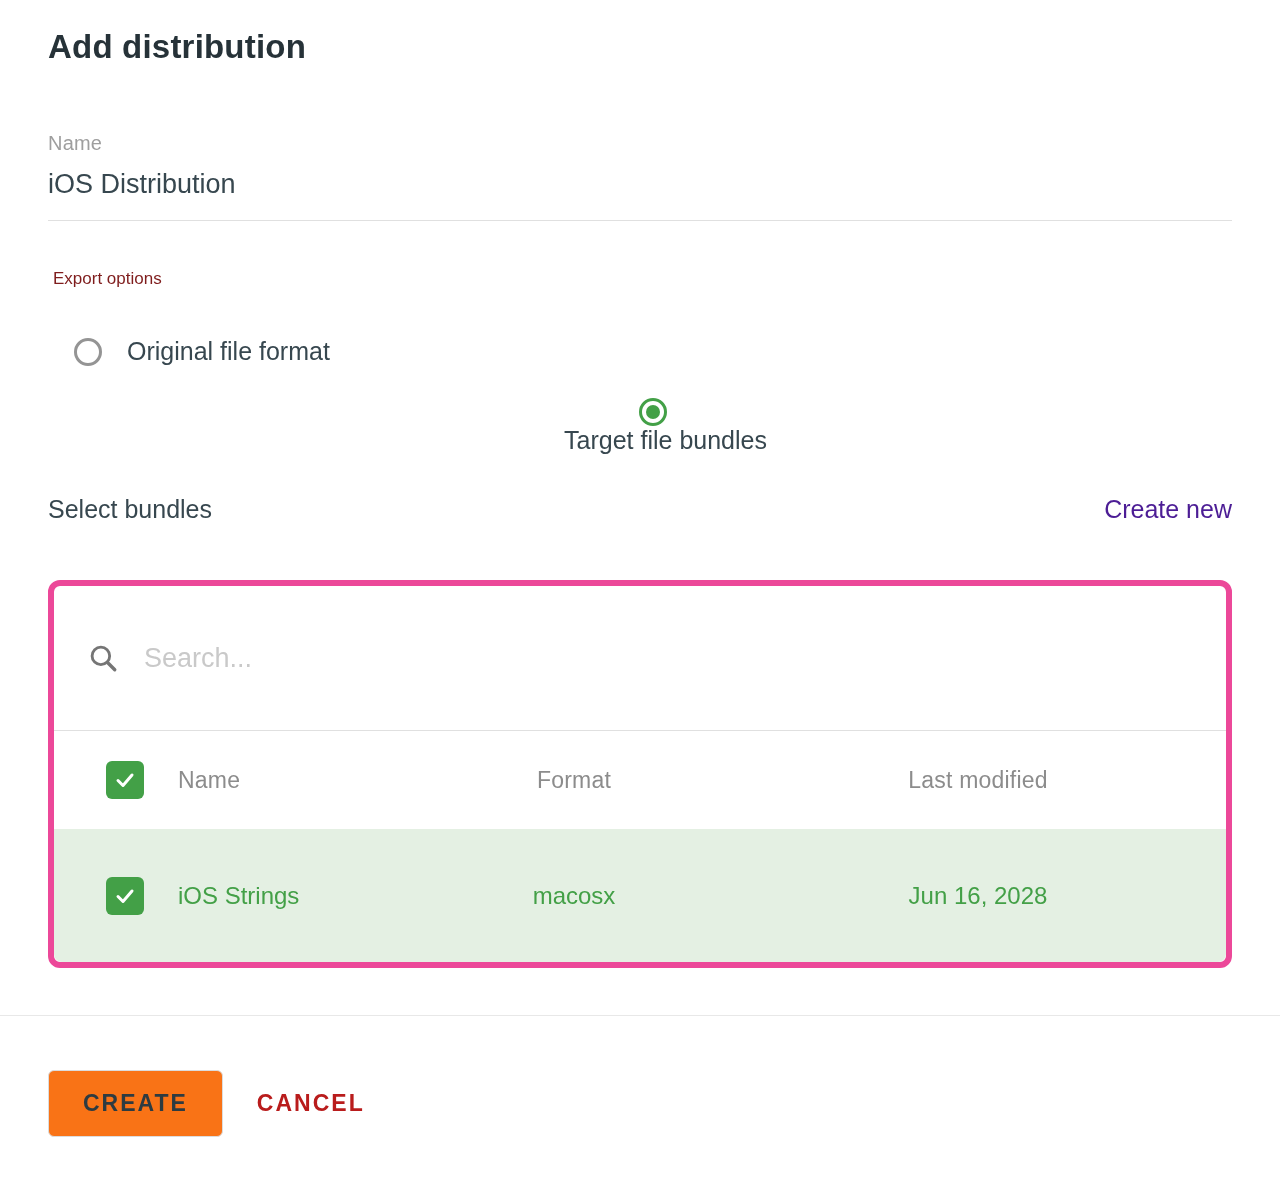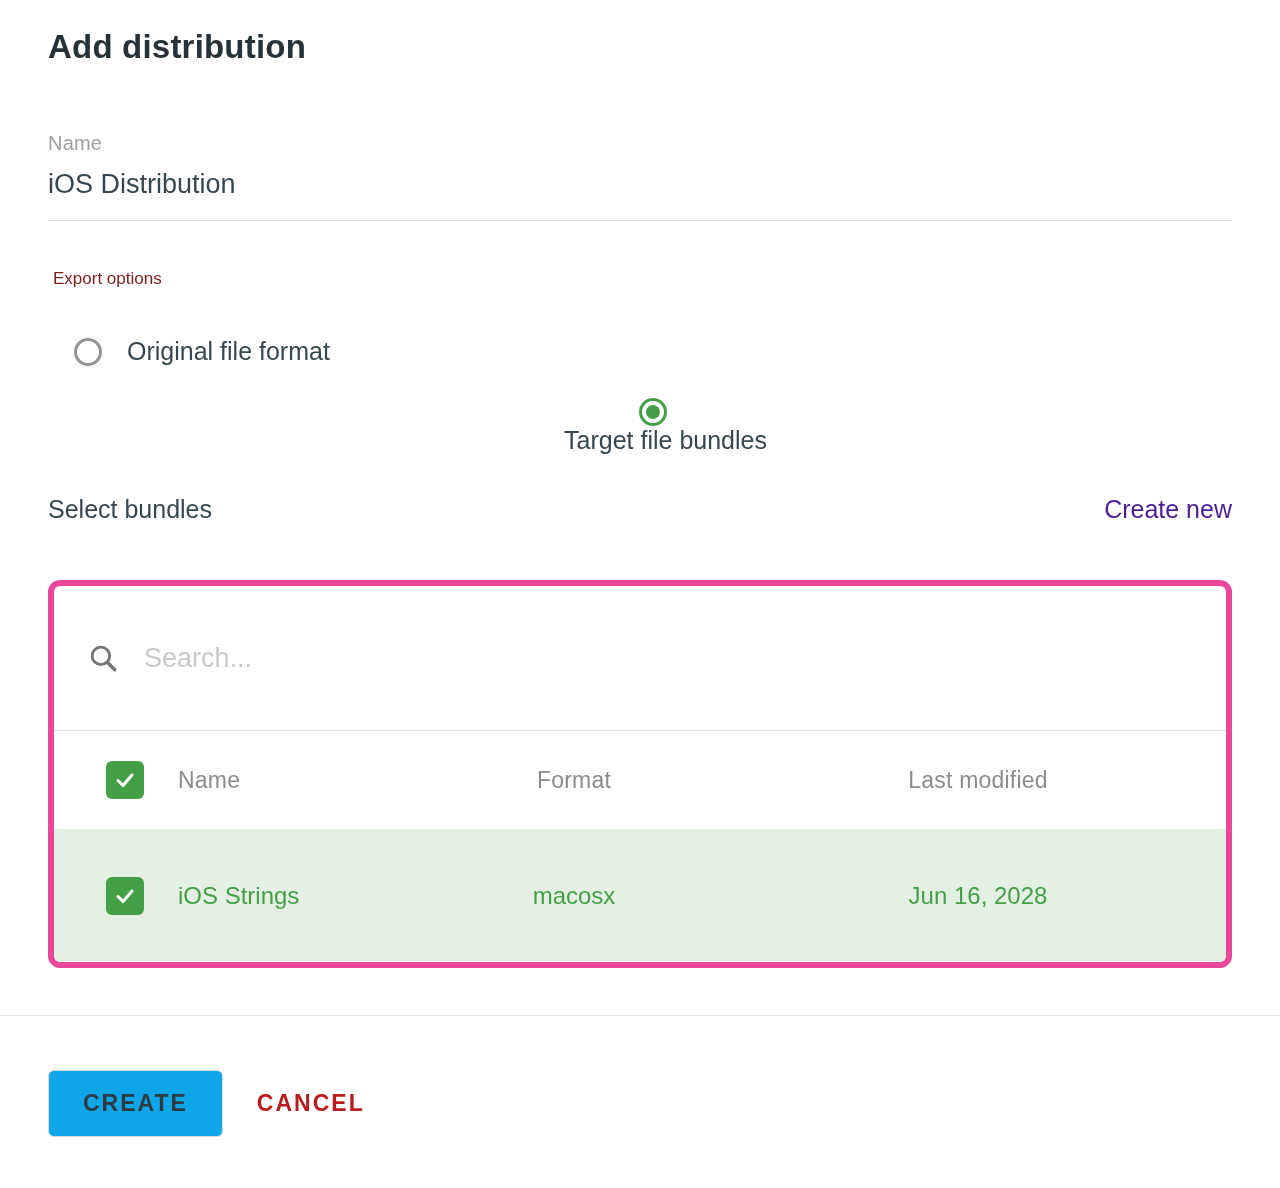--- a/index.html
+++ b/index.html
@@ -166,21 +166,21 @@
   .actions {
     position: absolute;
     left: 48px;
     top: 1070px;
     display: flex;
     align-items: center;
   }
   .create-button {
     height: 67px;
     padding: 8px 34px;
-    background: #0ea5e9;
+    background: #f97316;
     border: 1px solid #DCDCDC;
     border-radius: 6px;
     font-family: "Liberation Sans", "DejaVu Sans", sans-serif;
     font-size: 23px;
     font-weight: 700;
     letter-spacing: 2px;
     color: #2E3B41;
     cursor: pointer;
   }
   .cancel-button {

